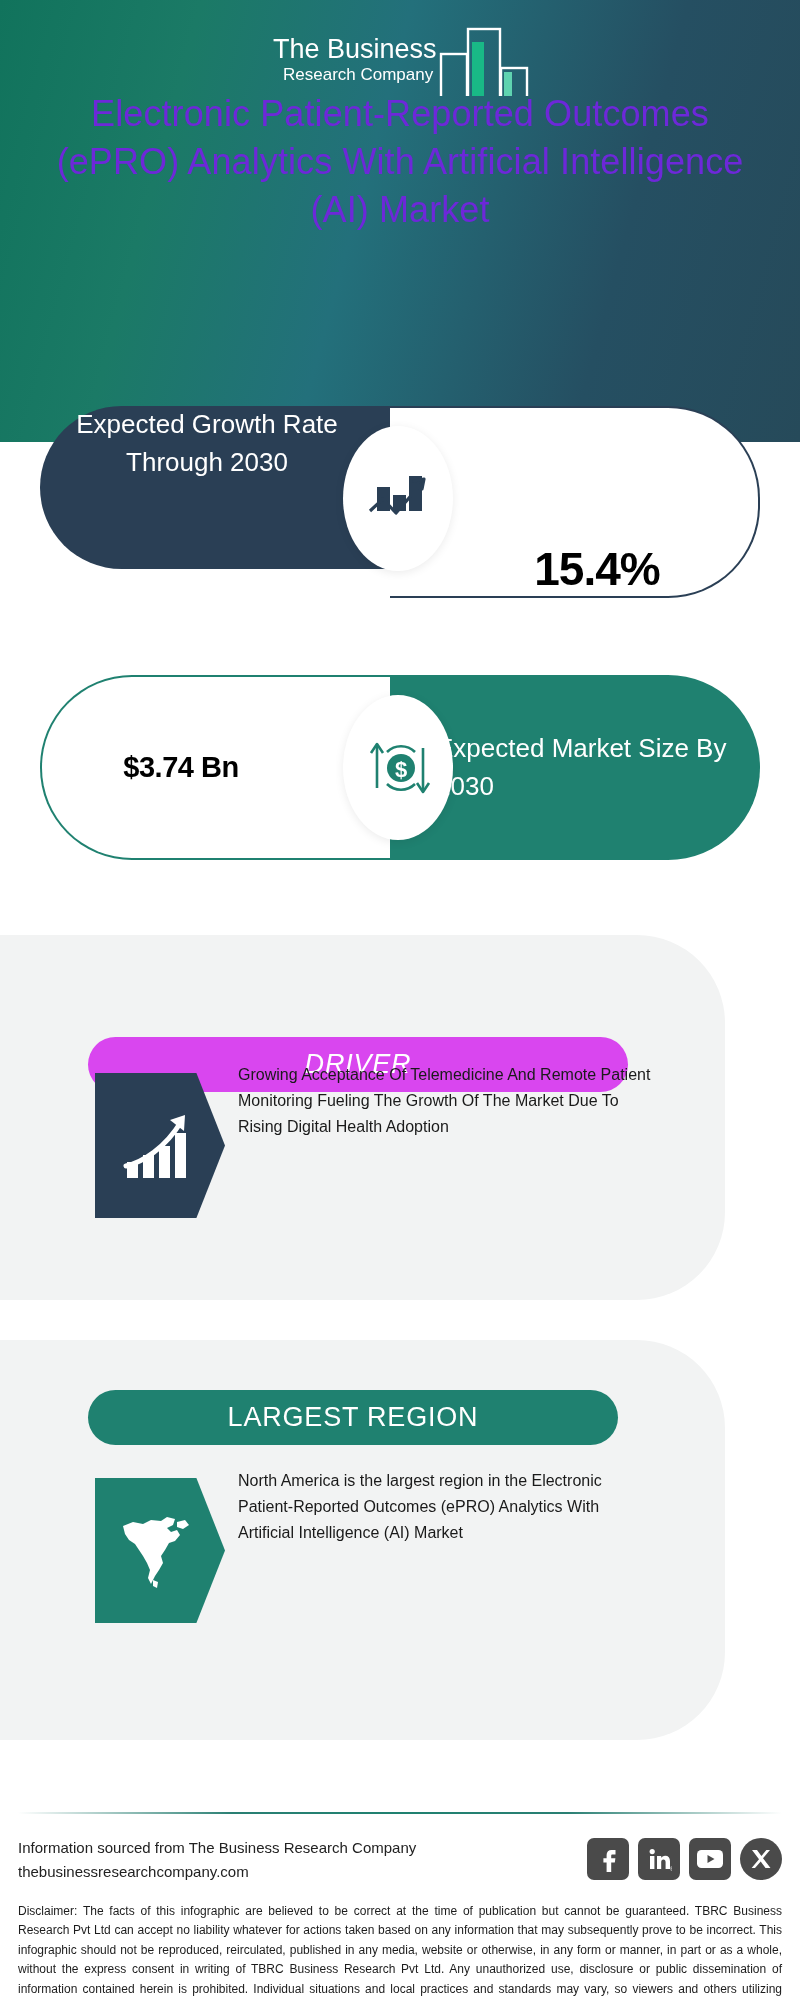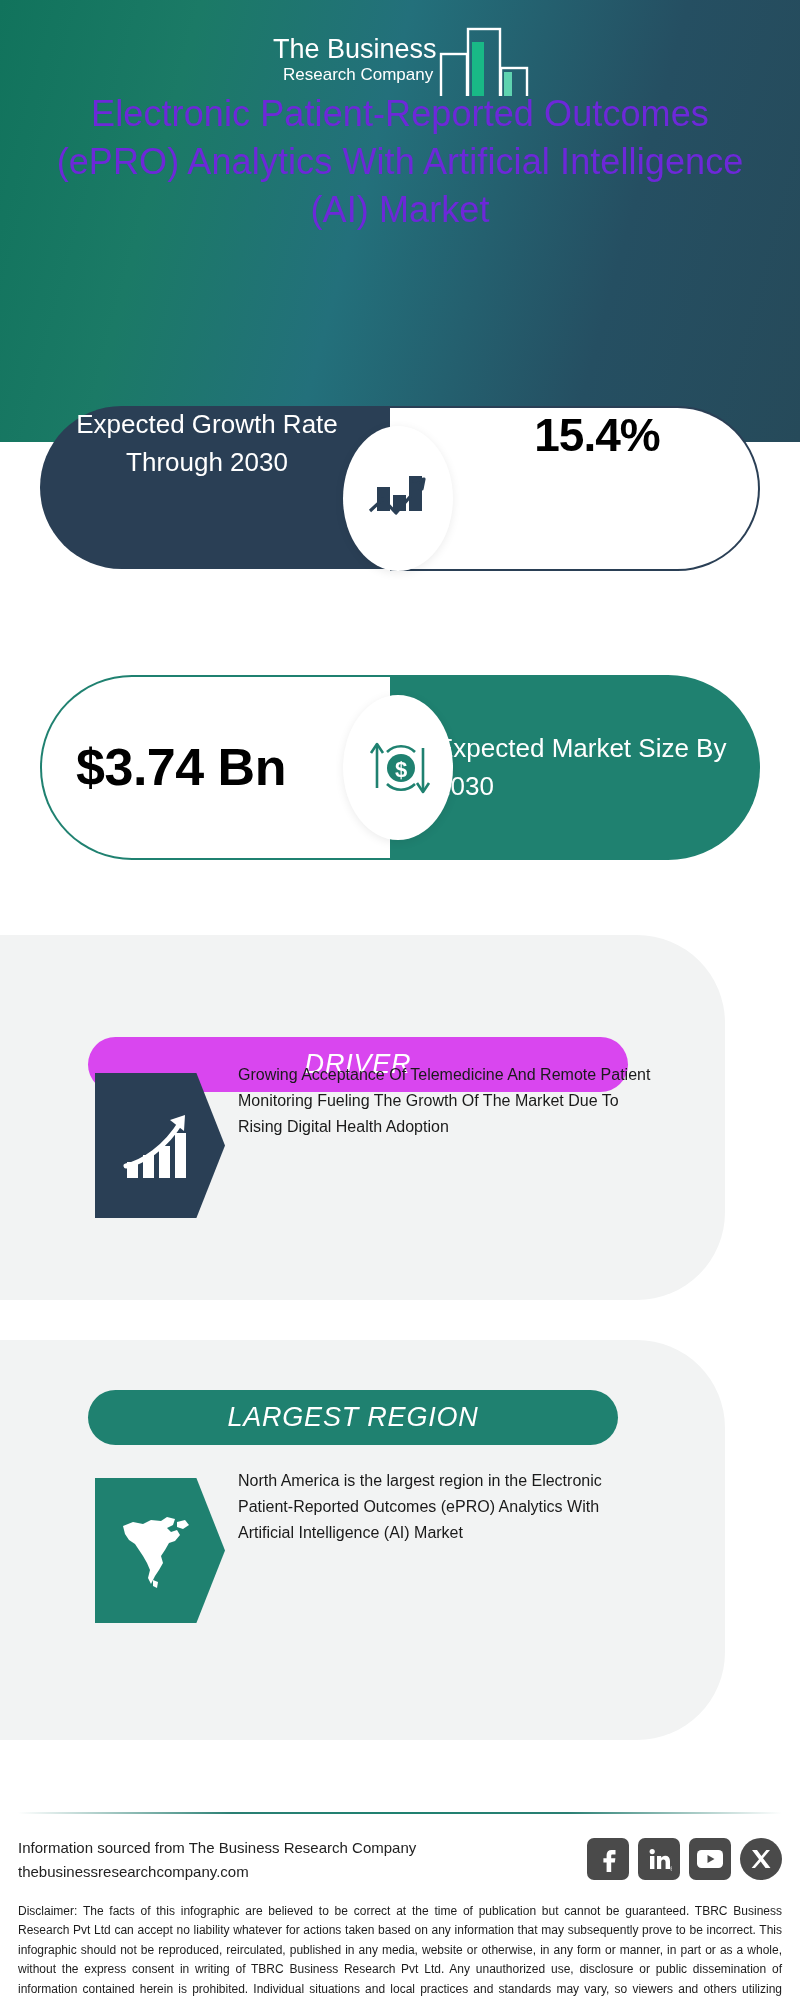--- a/index.html
+++ b/index.html
@@ -43,44 +43,44 @@
     position:absolute; left:0; top:0; width:350px; height:163px;
     background:#2a3f55;
     border-radius:92px 0 0 92px;
     display:flex; align-items:flex-start; justify-content:center;
   }
   .card1 .left-text {
     color:#fff; font-size:26px; line-height:1.45; text-align:center;
     padding-left:10px; padding-right:26px;
   }
   .card1 .right {
-    position:absolute; left:350px; top:0; width:370px; height:165px;
+    position:absolute; left:350px; top:0; width:370px; height:192px;
     background:#ffffff;
     border:2px solid #2a3f55;
     border-left:none;
     border-radius:0 92px 92px 0;
-    display:flex; align-items:flex-start; justify-content:center;
+    display:flex; align-items:flex-end; justify-content:center;
   }
   .card1 .value {
     color:#000; font-size:46px; font-weight:bold; letter-spacing:-1px;
     padding-left:46px;
   }
 
   
   .card2 { top:675px; }
   .card2 .left {
     position:absolute; left:0; top:0; width:350px; height:185px;
     background:#ffffff;
     border:2px solid #1f8170;
     border-right:none;
     border-radius:92px 0 0 92px;
     display:flex; align-items:center; justify-content:center;
   }
   .card2 .value {
-    color:#000; font-size:52px; font-weight:bold; line-height:1.25;
+    color:#000; font-size:29px; font-weight:bold; line-height:1.25;
     text-align:left; padding-right:70px; letter-spacing:-0.5px;
   }
   .card2 .right {
     position:absolute; left:350px; top:0; width:370px; height:185px;
     background:#1f8170;
     border-radius:0 92px 92px 0;
     display:flex; align-items:center; justify-content:center;
   }
   .card2 .right-text {
     color:#fff; font-size:26px; line-height:1.45; text-align:left;
@@ -105,21 +105,21 @@
   .panel-driver { top:935px; height:365px; border-radius:0 88px 88px 0; }
   .panel-region { top:1340px; height:400px; border-radius:0 88px 88px 0; }
 
   .pill {
     position:absolute; left:88px; height:55px; width:540px;
     border-radius:30px;
     display:flex; align-items:center; justify-content:center;
     color:#fff; font-size:27px; letter-spacing:0.8px;
   }
   .pill-driver { top:1037px; background:#d946ef;font-style:italic; }
-  .pill-region { top:1390px; background:#1f8170; width:530px;font-style:italic; }
+  .pill-region { top:1390px; background:#1f8170; width:530px; }
 
   .hexicon {
     position:absolute; left:95px; width:130px; height:145px;
     clip-path:polygon(0% 0%, 78% 0%, 100% 50%, 78% 100%, 0% 100%);
     display:flex; align-items:center; justify-content:center;
   }
   .hexicon-driver { top:1073px; background:#2a3f55; }
   .hexicon-region { top:1478px; background:#1f8170; }
 
   .body-text {

